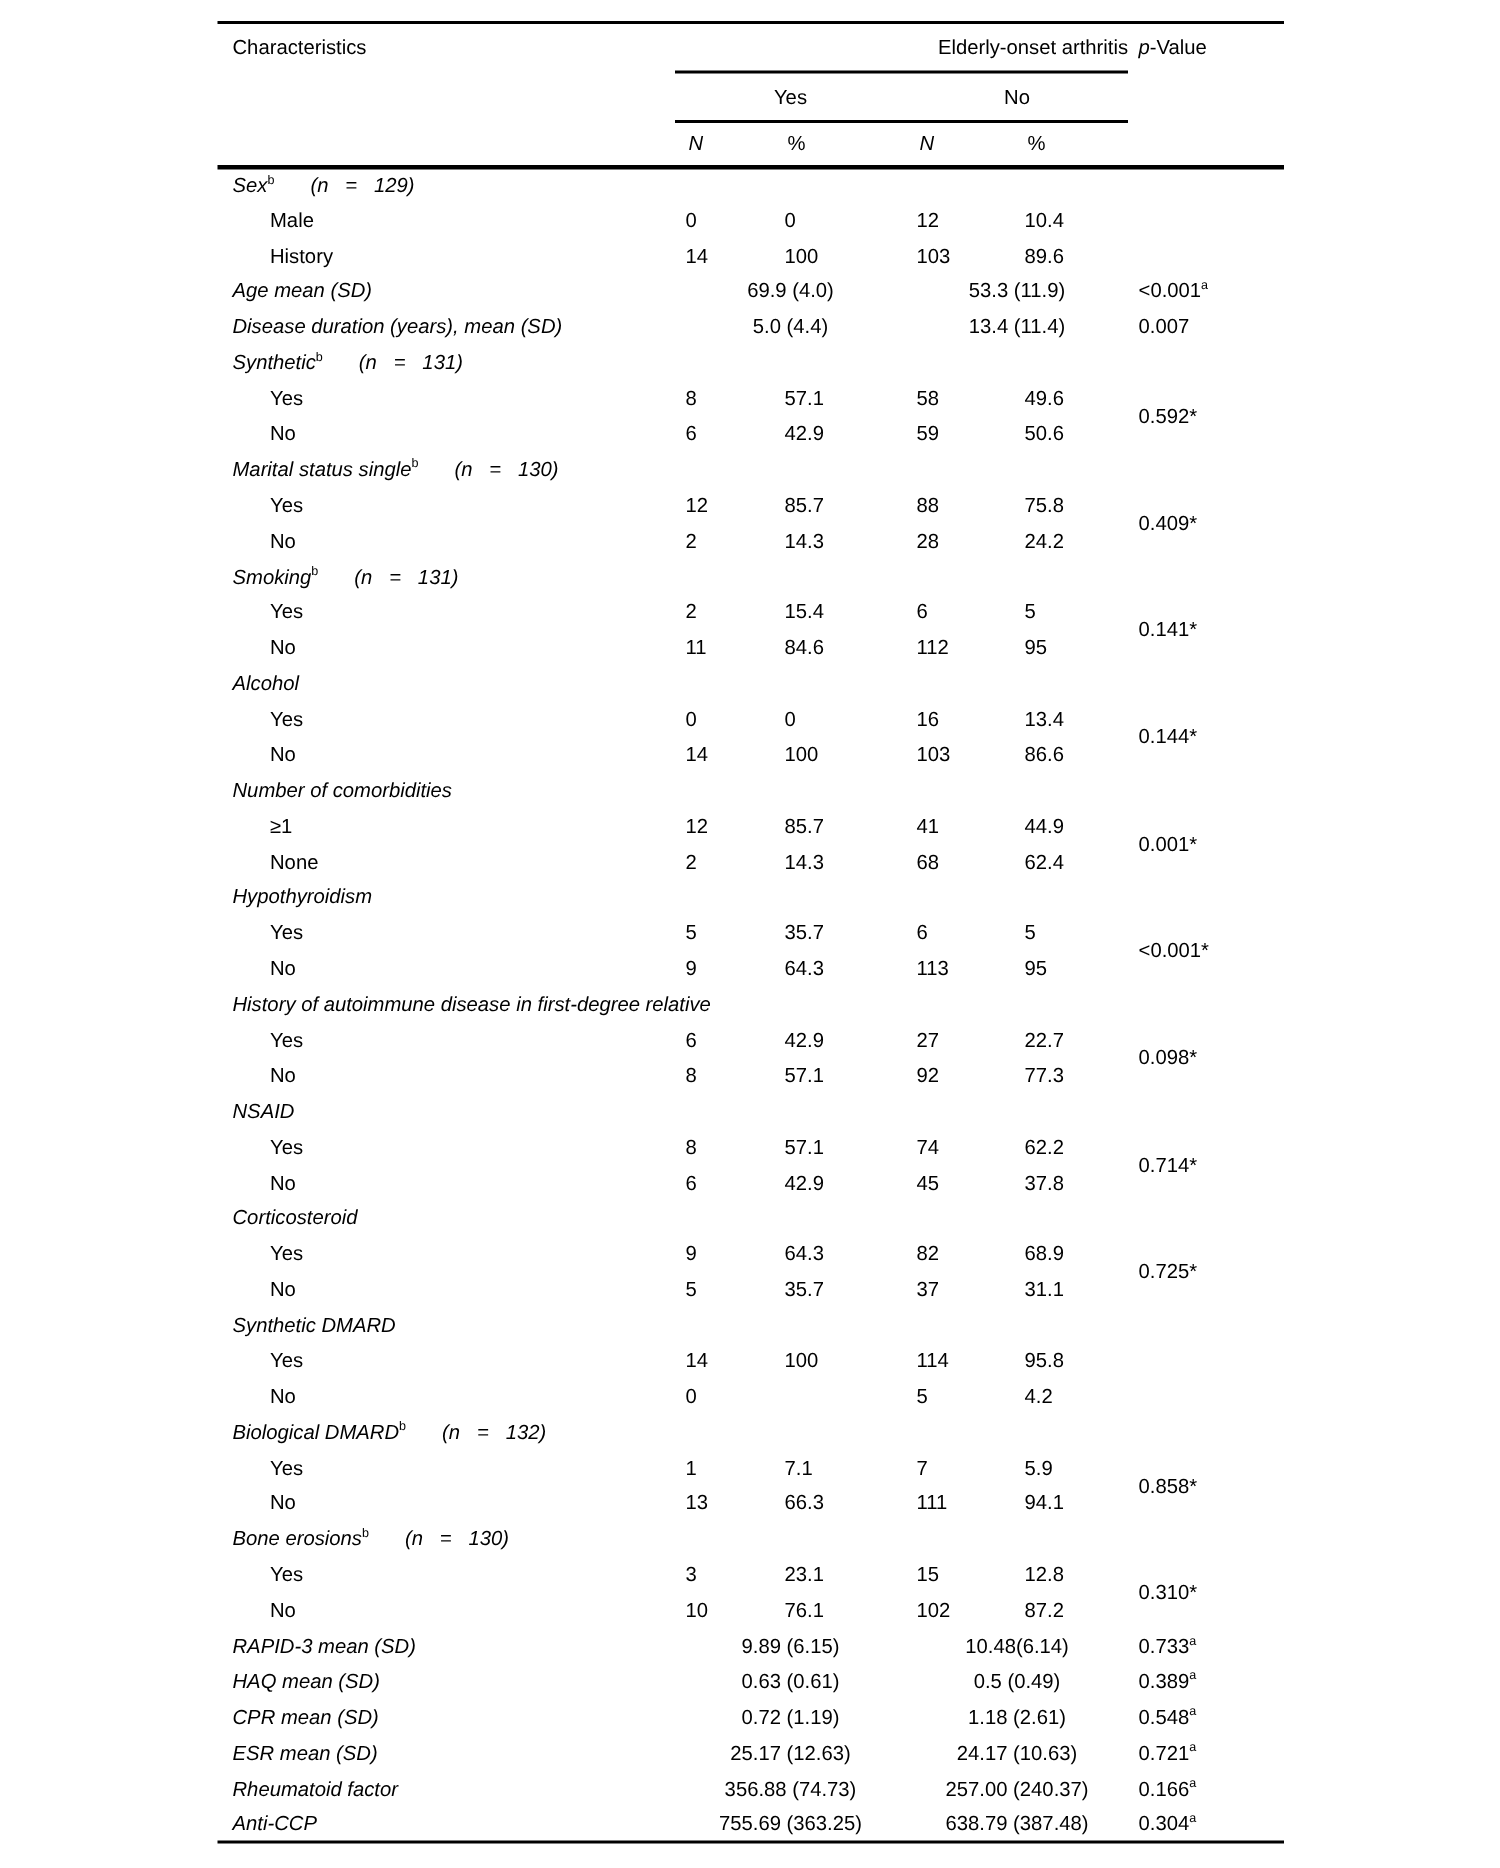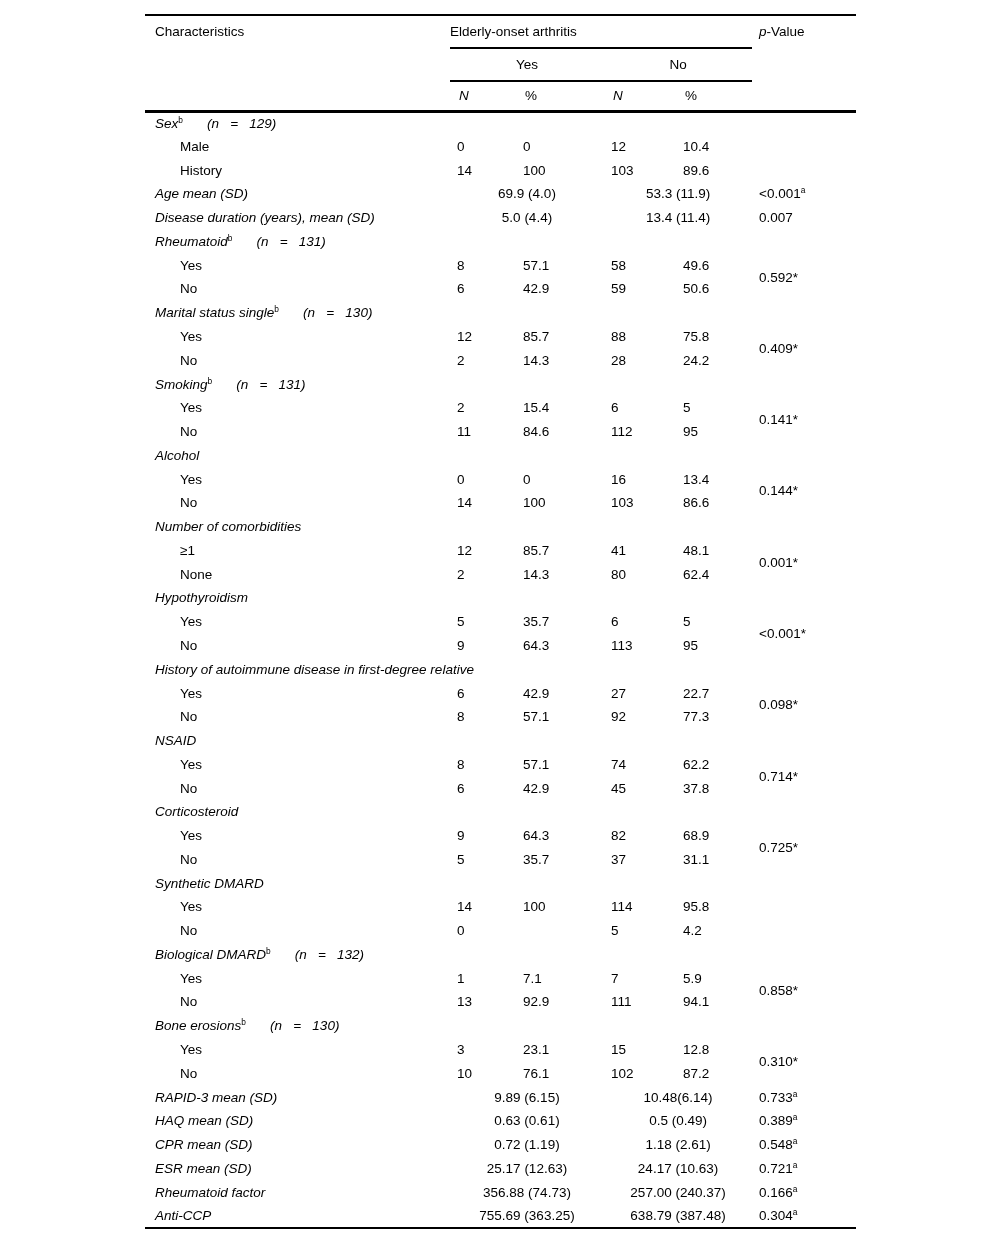--- a/index.html
+++ b/index.html
@@ -14,21 +14,21 @@
     font-size:13.5px; line-height:1.15;
   }
   col.c-char{width:305px;} col.c-n1{width:66px;} col.c-p1{width:88px;}
   col.c-n2{width:72px;} col.c-p2{width:76px;} col.c-pv{width:104px;}
 
   thead th { font-weight:normal; padding:0; }
   tr.h1 { height:33px; }
   tr.h2 { height:33px; }
   tr.h3 { height:30px; }
   tr.h1 th.char-h { text-align:left; padding-left:10px; vertical-align:middle; }
-  tr.h1 th.group-h { text-align:left; border-bottom:2px solid #000; vertical-align:middle; }
+  tr.h1 th.group-h { text-align:right; border-bottom:2px solid #000; vertical-align:middle; }
   tr.h1 th.pv-h { text-align:left; padding-left:7px; vertical-align:middle; }
   tr.h2 th.sub-h { text-align:center; border-bottom:2px solid #000; vertical-align:middle; }
   tr.h3 th.col-h { text-align:left; padding-left:9px; vertical-align:middle; }
   tr.h3 th.n-h { font-style:italic; }
   thead tr.h3 th { border-bottom:3px solid #000; }
 
   tbody tr { height:23.78px; }
   tbody td { padding:0; vertical-align:middle; }
   td.c { text-align:left; padding-left:10px; }
   td.c.ind { padding-left:35px; }
@@ -99,21 +99,21 @@
           <td class="mv" colspan="2">53.3 (11.9)</td>
           <td class="p">&lt;0.001<sup>a</sup></td>
         </tr>
         <tr>
           <td class="c it">Disease duration (years), mean (SD)</td>
           <td class="mv" colspan="2">5.0 (4.4)</td>
           <td class="mv" colspan="2">13.4 (11.4)</td>
           <td class="p">0.007</td>
         </tr>
         <tr>
-          <td class="c" colspan="6"><span class="it">Rheumatoid</span><sup>b</sup><span class="it pre">(n   =   131)</span></td>
+          <td class="c" colspan="6"><span class="it">Synthetic</span><sup>b</sup><span class="it pre">(n   =   131)</span></td>
         </tr>
         <tr>
           <td class="c ind">Yes</td>
           <td class="v">8</td>
           <td class="v">57.1</td>
           <td class="v">58</td>
           <td class="v">49.6</td>
           <td class="p" rowspan="2">0.592*</td>
         </tr>
         <tr>
@@ -178,28 +178,28 @@
           <td class="v">86.6</td>
         </tr>
         <tr>
           <td class="c" colspan="6"><span class="it">Number of comorbidities</span></td>
         </tr>
         <tr>
           <td class="c ind">≥1</td>
           <td class="v">12</td>
           <td class="v">85.7</td>
           <td class="v">41</td>
-          <td class="v">48.1</td>
+          <td class="v">44.9</td>
           <td class="p" rowspan="2">0.001*</td>
         </tr>
         <tr>
           <td class="c ind">None</td>
           <td class="v">2</td>
           <td class="v">14.3</td>
-          <td class="v">80</td>
+          <td class="v">68</td>
           <td class="v">62.4</td>
         </tr>
         <tr>
           <td class="c" colspan="6"><span class="it">Hypothyroidism</span></td>
         </tr>
         <tr>
           <td class="c ind">Yes</td>
           <td class="v">5</td>
           <td class="v">35.7</td>
           <td class="v">6</td>
@@ -293,21 +293,21 @@
           <td class="c ind">Yes</td>
           <td class="v">1</td>
           <td class="v">7.1</td>
           <td class="v">7</td>
           <td class="v">5.9</td>
           <td class="p" rowspan="2">0.858*</td>
         </tr>
         <tr>
           <td class="c ind">No</td>
           <td class="v">13</td>
-          <td class="v">92.9</td>
+          <td class="v">66.3</td>
           <td class="v">111</td>
           <td class="v">94.1</td>
         </tr>
         <tr>
           <td class="c" colspan="6"><span class="it">Bone erosions</span><sup>b</sup><span class="it pre">(n   =   130)</span></td>
         </tr>
         <tr>
           <td class="c ind">Yes</td>
           <td class="v">3</td>
           <td class="v">23.1</td>

